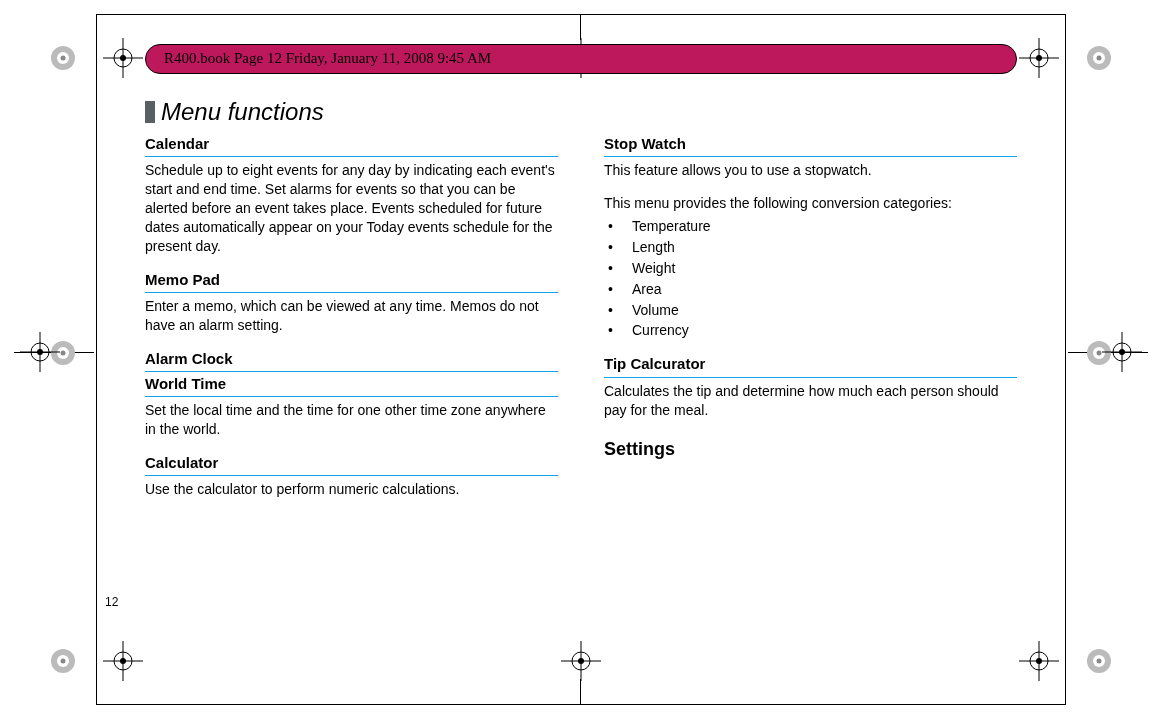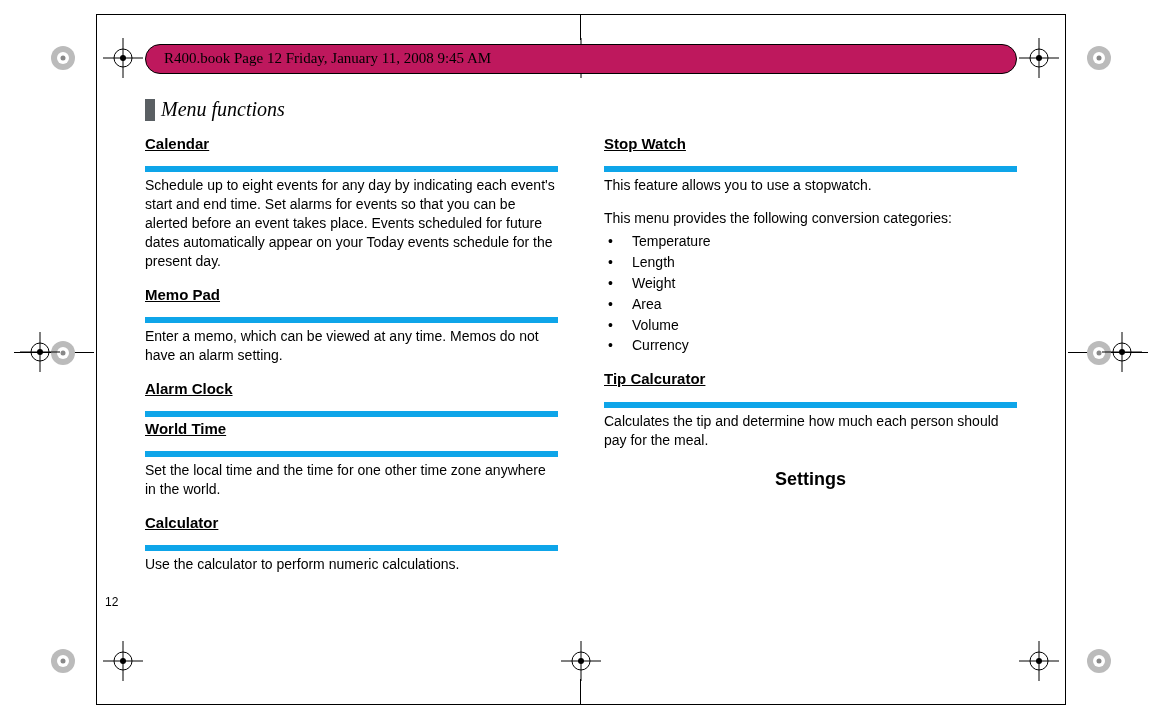--- a/index.html
+++ b/index.html
@@ -108,23 +108,23 @@
     display: flex;
     align-items: center;
     gap: 6px;
   }
   .chapter .bar {
     width: 10px;
     height: 22px;
     background: #5a5f63;
   }
   .chapter .label {
-    font-family: Liberation Serif, serif;
+    font-family: Liberation Sans, sans-serif;
     font-style: italic;
-    font-size: 20px;
+    font-size: 24px;
   }
 
   
   .cols {
     position: absolute;
     top: 134px;
     left: 145px;
     right: 145px;
     bottom: 90px;
     display: flex;
@@ -132,29 +132,27 @@
   }
   .col {
     flex: 1 1 0;
     font-size: 14px;
     line-height: 1.35;
   }
   h3.section {
     font-size: 15px;
     font-weight: bold;
     margin: 0 0 2px 0;
-    padding-bottom: 12px;
-    border-bottom: 6px solid #0ea5e9;
-    text-decoration: underline;
+    padding-bottom: 2px;
+    border-bottom: 1px solid #0ea5e9;
   }
   h2.major {
     font-size: 18px;
     font-weight: bold;
     margin: 18px 0 4px 0;
-    text-align: center;
   }
   p.body {
     margin: 4px 0 14px 0;
   }
   ul.bullets {
     list-style: none;
     padding: 0;
     margin: 4px 0 14px 0;
   }
   ul.bullets li {

